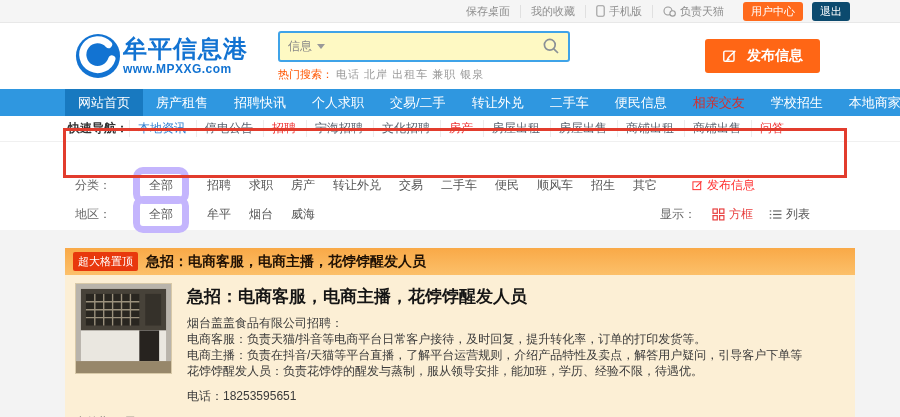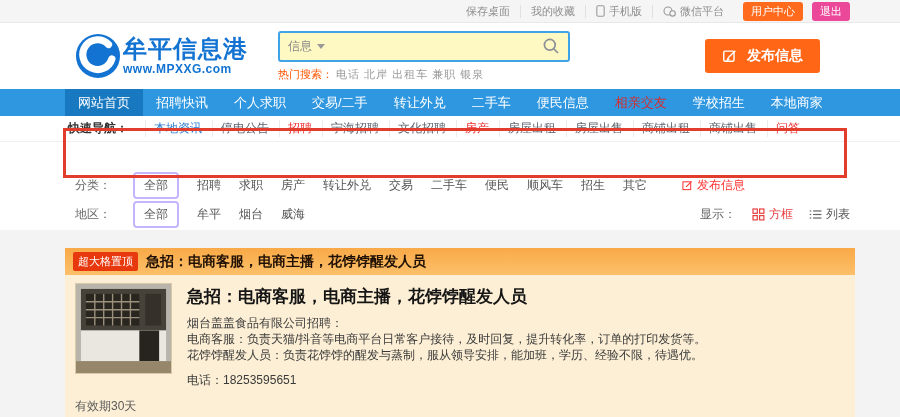--- a/index.html
+++ b/index.html
@@ -14,21 +14,21 @@
     height:23px; background:#f5f5f5; border-bottom:1px solid #e8e8e8;
     display:flex; align-items:center; justify-content:flex-end;
     padding-right:50px; font-size:11px; color:#8d8d8d;
   }
   .tlink { display:flex; align-items:center; gap:4px; padding:0 10px;
     border-left:1px solid #e0e0e0; color:#8d8d8d; cursor:pointer; height:13px; }
   .tlink:first-child { border-left:none; }
   .tbtn { color:#fff; border-radius:3px; padding:2px 8px; margin-left:9px;
     font-size:11px; cursor:pointer; }
   .tbtn-user { background:#ff6a1c; }
-  .tbtn-exit { background:#ec4899; }
+  .tbtn-exit { background:#0c4a6e; }
   
   .header { height:66px; background:#fff; display:flex; align-items:center;
     padding-left:75px; }
   .logo { display:flex; align-items:center; gap:2px; width:195px; }
   .logo-text .site-name { font-size:24px; font-weight:bold; color:#1273d2; letter-spacing:1px; line-height:26px; }
   .logo-text .site-url  { font-size:12px; font-weight:bold; color:#1273d2; letter-spacing:.5px; }
   .search-area { width:292px; margin-left:8px; }
   .search-box { height:31px; border:2px solid #3fa3e8; border-radius:3px;
     background:#fef9c3; display:flex; align-items:center; padding:0 8px; }
   .search-cat { font-size:12px; color:#888; display:flex; align-items:center; gap:5px; cursor:pointer; }
@@ -46,33 +46,33 @@
   
   .nav { height:27px; background:#2f97e0; display:flex; align-items:stretch; padding-left:65px; }
   .nav-item { color:#fff; font-size:13px; font-weight:normal; padding:0 13px;
     display:flex; align-items:center; cursor:pointer; white-space:nowrap; }
   .nav-item.active { background:#1879c0; }
   .nav-item.hot { color:#d42e2e; }
   
   .white-section { background:#fff; }
   .subnav { height:26px; display:flex; align-items:center; padding-left:68px;
     font-size:12px; border-bottom:1px solid #f0f0f0; }
-  .subnav-label { font-weight:bold; color:#333; margin-right:16px; }
+  .subnav-label { font-weight:bold; color:#333; margin-right:0; }
   .subnav-item { color:#5a6470; margin:0 1px; padding:0 8px; border-left:1px solid #ececec; cursor:pointer; }
   .subnav-item:first-of-type { border-left:none; }
   .subnav-item.c-blue { color:#2f7fd0; }
   .subnav-item.c-red { color:#e33; }
   .mid-spacer { height:30px; }
   .filter-row { display:flex; align-items:center; padding-left:75px; height:27px; font-size:12px; color:#666; }
   .filter-row.region-row { height:31px; }
   .filter-label { margin-right:18px; color:#666; }
   .filter-item { margin:0 9px; color:#555; cursor:pointer; }
-  .filter-item.selected { border:2px solid #c4b5fd; border-radius:4px; padding:3px 9px; margin:0 9px 0 4px; }
+  .filter-item.selected { border:7px solid #c4b5fd; border-radius:10px; padding:3px 9px; margin:0 9px 0 4px; }
   .post-link { color:#f33; margin-left:26px; display:flex; align-items:center; gap:4px; cursor:pointer; }
-  .display-toggles { margin-left:auto; display:flex; align-items:center; gap:16px; padding-right:50px; }
+  .display-toggles { margin-left:auto; display:flex; align-items:center; gap:16px; padding-right:90px; }
   .toggle { display:flex; align-items:center; gap:4px; cursor:pointer; color:#555; }
   .toggle.grid-on { color:#e84040; }
   
   .cards { margin:18px 45px 0 65px; }
   .card1 { background:#fcefd5; }
   .card-banner { height:27px; display:flex; align-items:center; padding:0 8px; }
   .banner-orange { background:linear-gradient(180deg,#f9a947,#fcc06a); }
   .badge { font-size:11px; color:#fff; padding:2px 5px; border-radius:2px; margin-right:8px; white-space:nowrap; }
   .badge-red { background:#e8380d;font-family:Liberation Serif, serif; }
   .banner-title { font-size:14px; font-weight:bold; color:#201104; }
@@ -106,21 +106,21 @@
       </span>
     <span>手机版</span>
   </span>
   <span class="tlink">
     <span>
         <svg width="13" height="11" viewBox="0 0 13 11">
           <circle cx="5" cy="5" r="4" fill="none" stroke="#9a9a9a" stroke-width="1.1"></circle>
           <circle cx="9.6" cy="7.4" r="2.7" fill="#f5f5f5" stroke="#9a9a9a" stroke-width="1.1"></circle>
         </svg>
       </span>
-    <span>微信平台</span>
+    <span>负责天猫</span>
   </span>
   <span class="tbtn tbtn-user">用户中心</span>
   <span class="tbtn tbtn-exit">退出</span>
 </div>
 
 <div class="header">
   <div class="logo">
     <span>
       <svg width="46" height="46" viewBox="0 0 48 48">
         <circle cx="24" cy="24" r="23" fill="#1273d2"></circle>
@@ -161,20 +161,21 @@
             <path d="M7 11 L15 3 M7 11 l-1.2 2.6 2.6-1.2" stroke="#fff" stroke-width="1.5" fill="none"></path>
           </svg>
       </span>
       <span>发布信息</span>
     </span>
   </div>
 </div>
 
 <div class="nav">
   <span class="nav-item active">网站首页</span>
+  <span class="nav-item">房产租售</span>
   <span class="nav-item">招聘快讯</span>
   <span class="nav-item">个人求职</span>
   <span class="nav-item">交易/二手</span>
   <span class="nav-item">转让外兑</span>
   <span class="nav-item">二手车</span>
   <span class="nav-item">便民信息</span>
   <span class="nav-item hot">相亲交友</span>
   <span class="nav-item">学校招生</span>
   <span class="nav-item">本地商家</span>
 </div>
@@ -286,20 +287,21 @@
           <rect x="70" y="10" width="16" height="32" fill="#35312a"></rect>
           <rect x="5" y="47" width="86" height="31" fill="#eae7e0"></rect>
           <rect x="64" y="47" width="20" height="31" fill="#27231f"></rect>
           <rect x="0" y="78" width="96" height="12" fill="#97876a"></rect>
         </svg>
       </div>
       <div class="card-content">
         <div class="card-title">急招：电商客服，电商主播，花饽饽醒发人员</div>
         <div class="card-line">烟台盖盖食品有限公司招聘：</div>
         <div class="card-line">电商客服：负责天猫/抖音等电商平台日常客户接待，及时回复，提升转化率，订单的打印发货等。</div>
+        <div class="card-line">电商主播：负责在抖音/天猫等平台直播，了解平台运营规则，介绍产品特性及卖点，解答用户疑问，引导客户下单等</div>
         <div class="card-line">花饽饽醒发人员：负责花饽饽的醒发与蒸制，服从领导安排，能加班，学历、经验不限，待遇优。</div>
         <div class="card-line phone-line">电话：18253595651</div>
       </div>
     </div>
     <div class="card-valid">有效期30天</div>
   </div>
 
 </div>
 
 <div class="annotation-box"></div>

